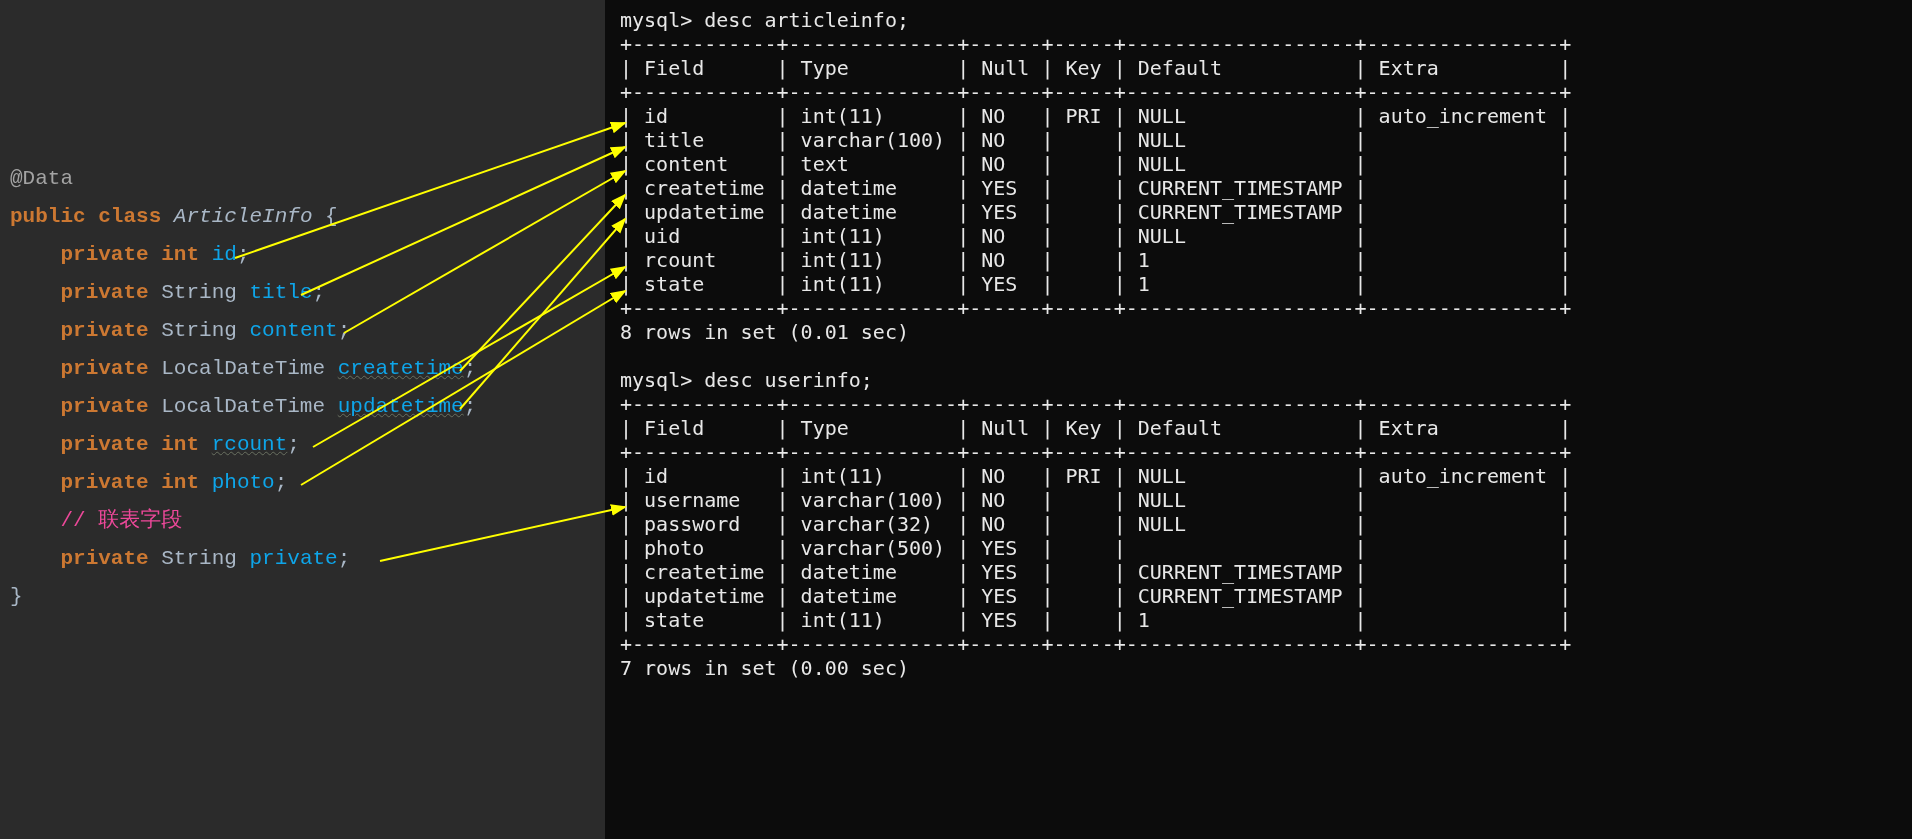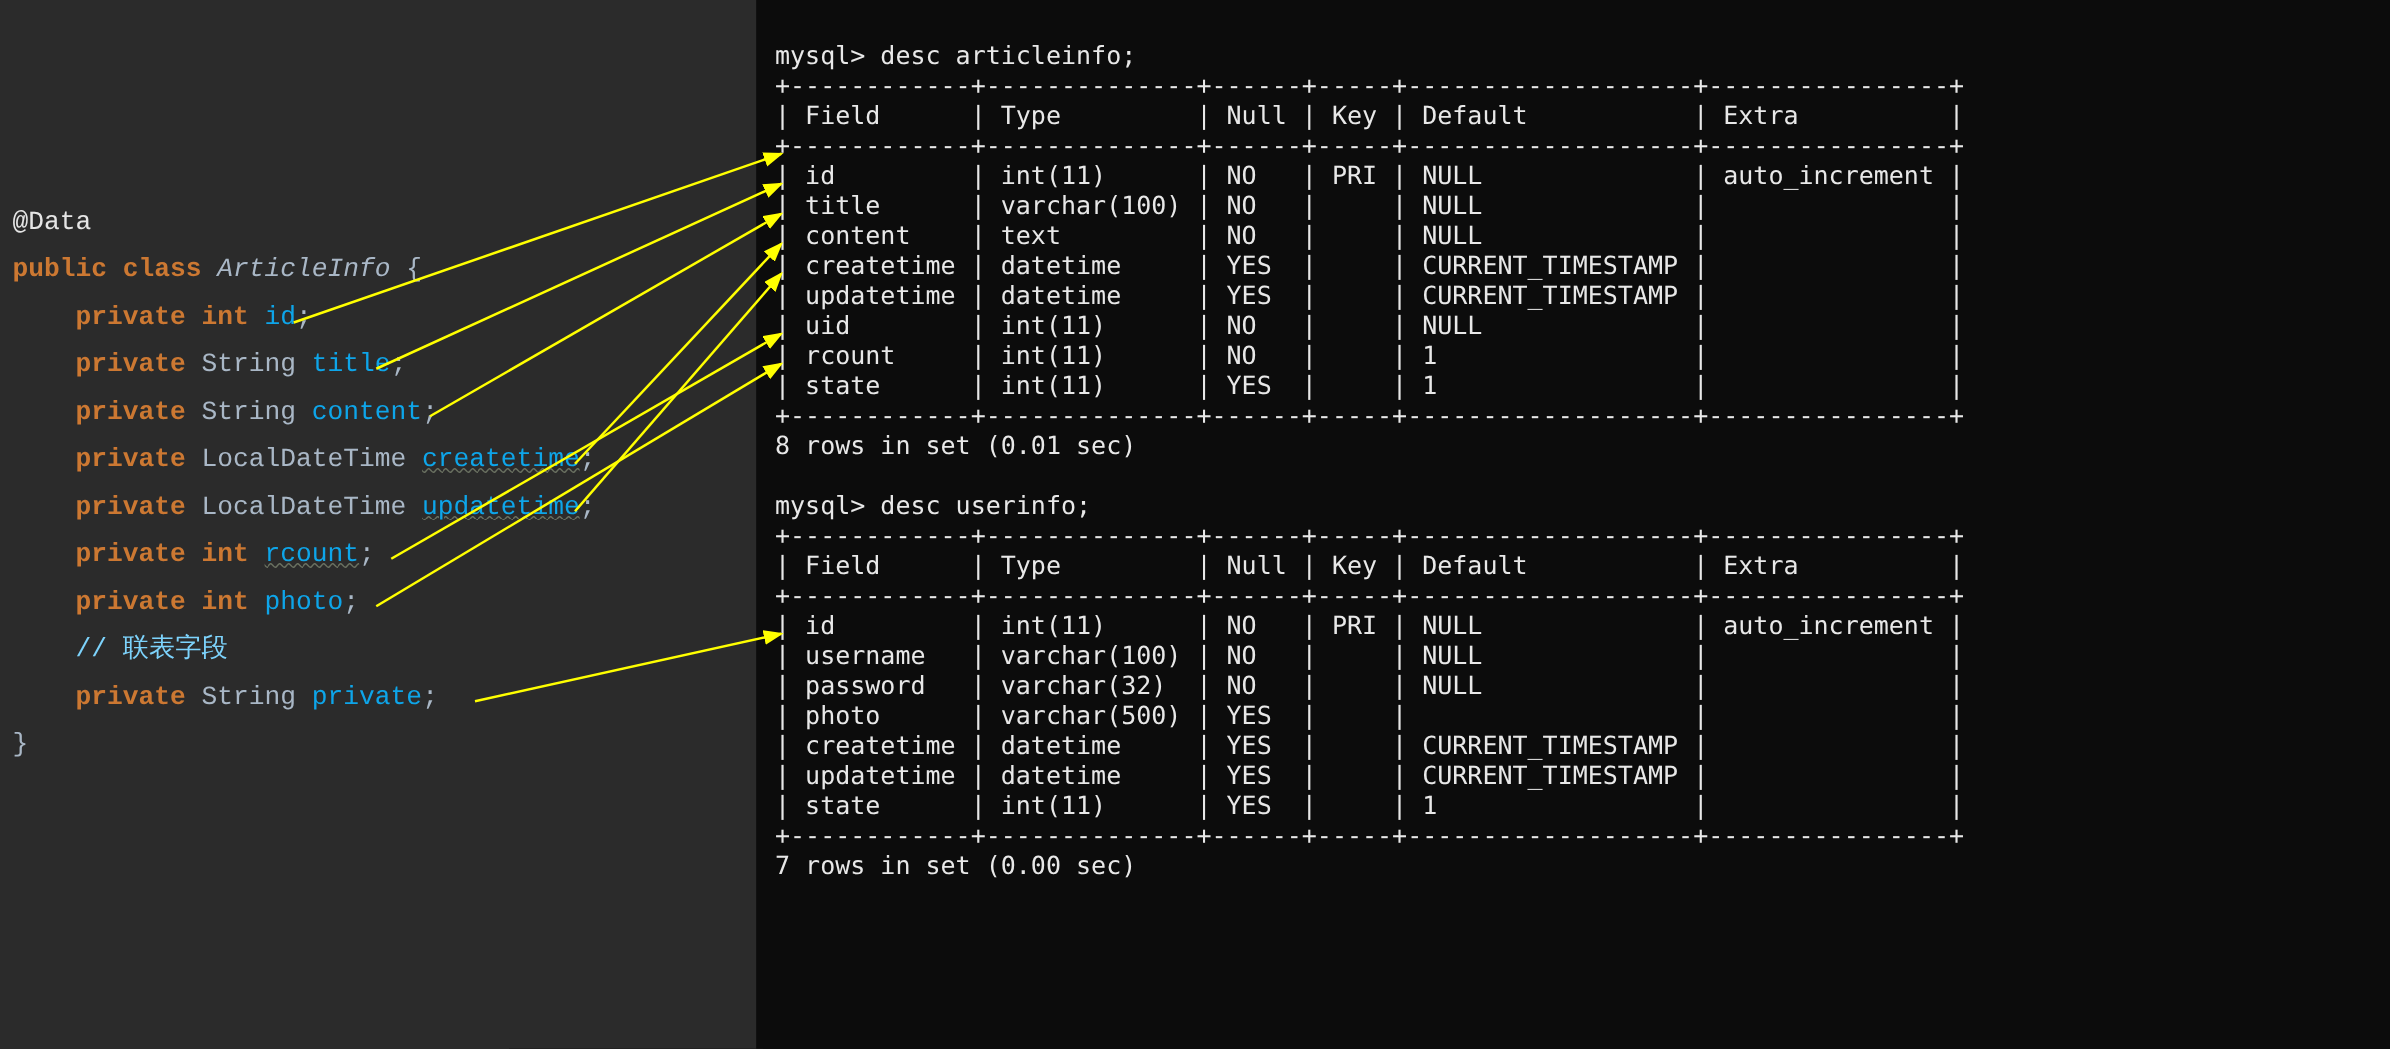--- a/index.html
+++ b/index.html
@@ -21,33 +21,33 @@
     width: 605px;
     background: #2b2b2b;
     padding: 160px 10px 10px 10px;
     font-size: 21px;
     line-height: 38px;
     white-space: pre;
   }
   .terminal-panel {
     flex: 1;
     background: #0c0c0c;
-    padding: 32px 15px;
+    padding: 8px 15px;
     font-size: 20px;
     line-height: 24px;
     white-space: pre;
     color: #e8e8e8;
     font-family: 'Consolas', 'Monaco', monospace;
   }
-  .kw-annotation { color: #e5e5e5; }
+  .kw-annotation { color: #a3a3a3; }
   .kw-modifier { color: #cc7832; font-weight: bold; }
   .kw-type { color: #a9b7c6; }
   .kw-class { color: #a9b7c6; font-style: italic; }
   .kw-field { color: #0ea5e9; }
-  .kw-comment { color: #7dd3fc; }
+  .kw-comment { color: #ec4899; }
   .underline-wavy {
     text-decoration: underline wavy #697060;
     text-decoration-thickness: 1px;
   }
   svg.arrows {
     position: absolute;
     top: 0;
     left: 0;
     width: 1912px;
     height: 839px;

